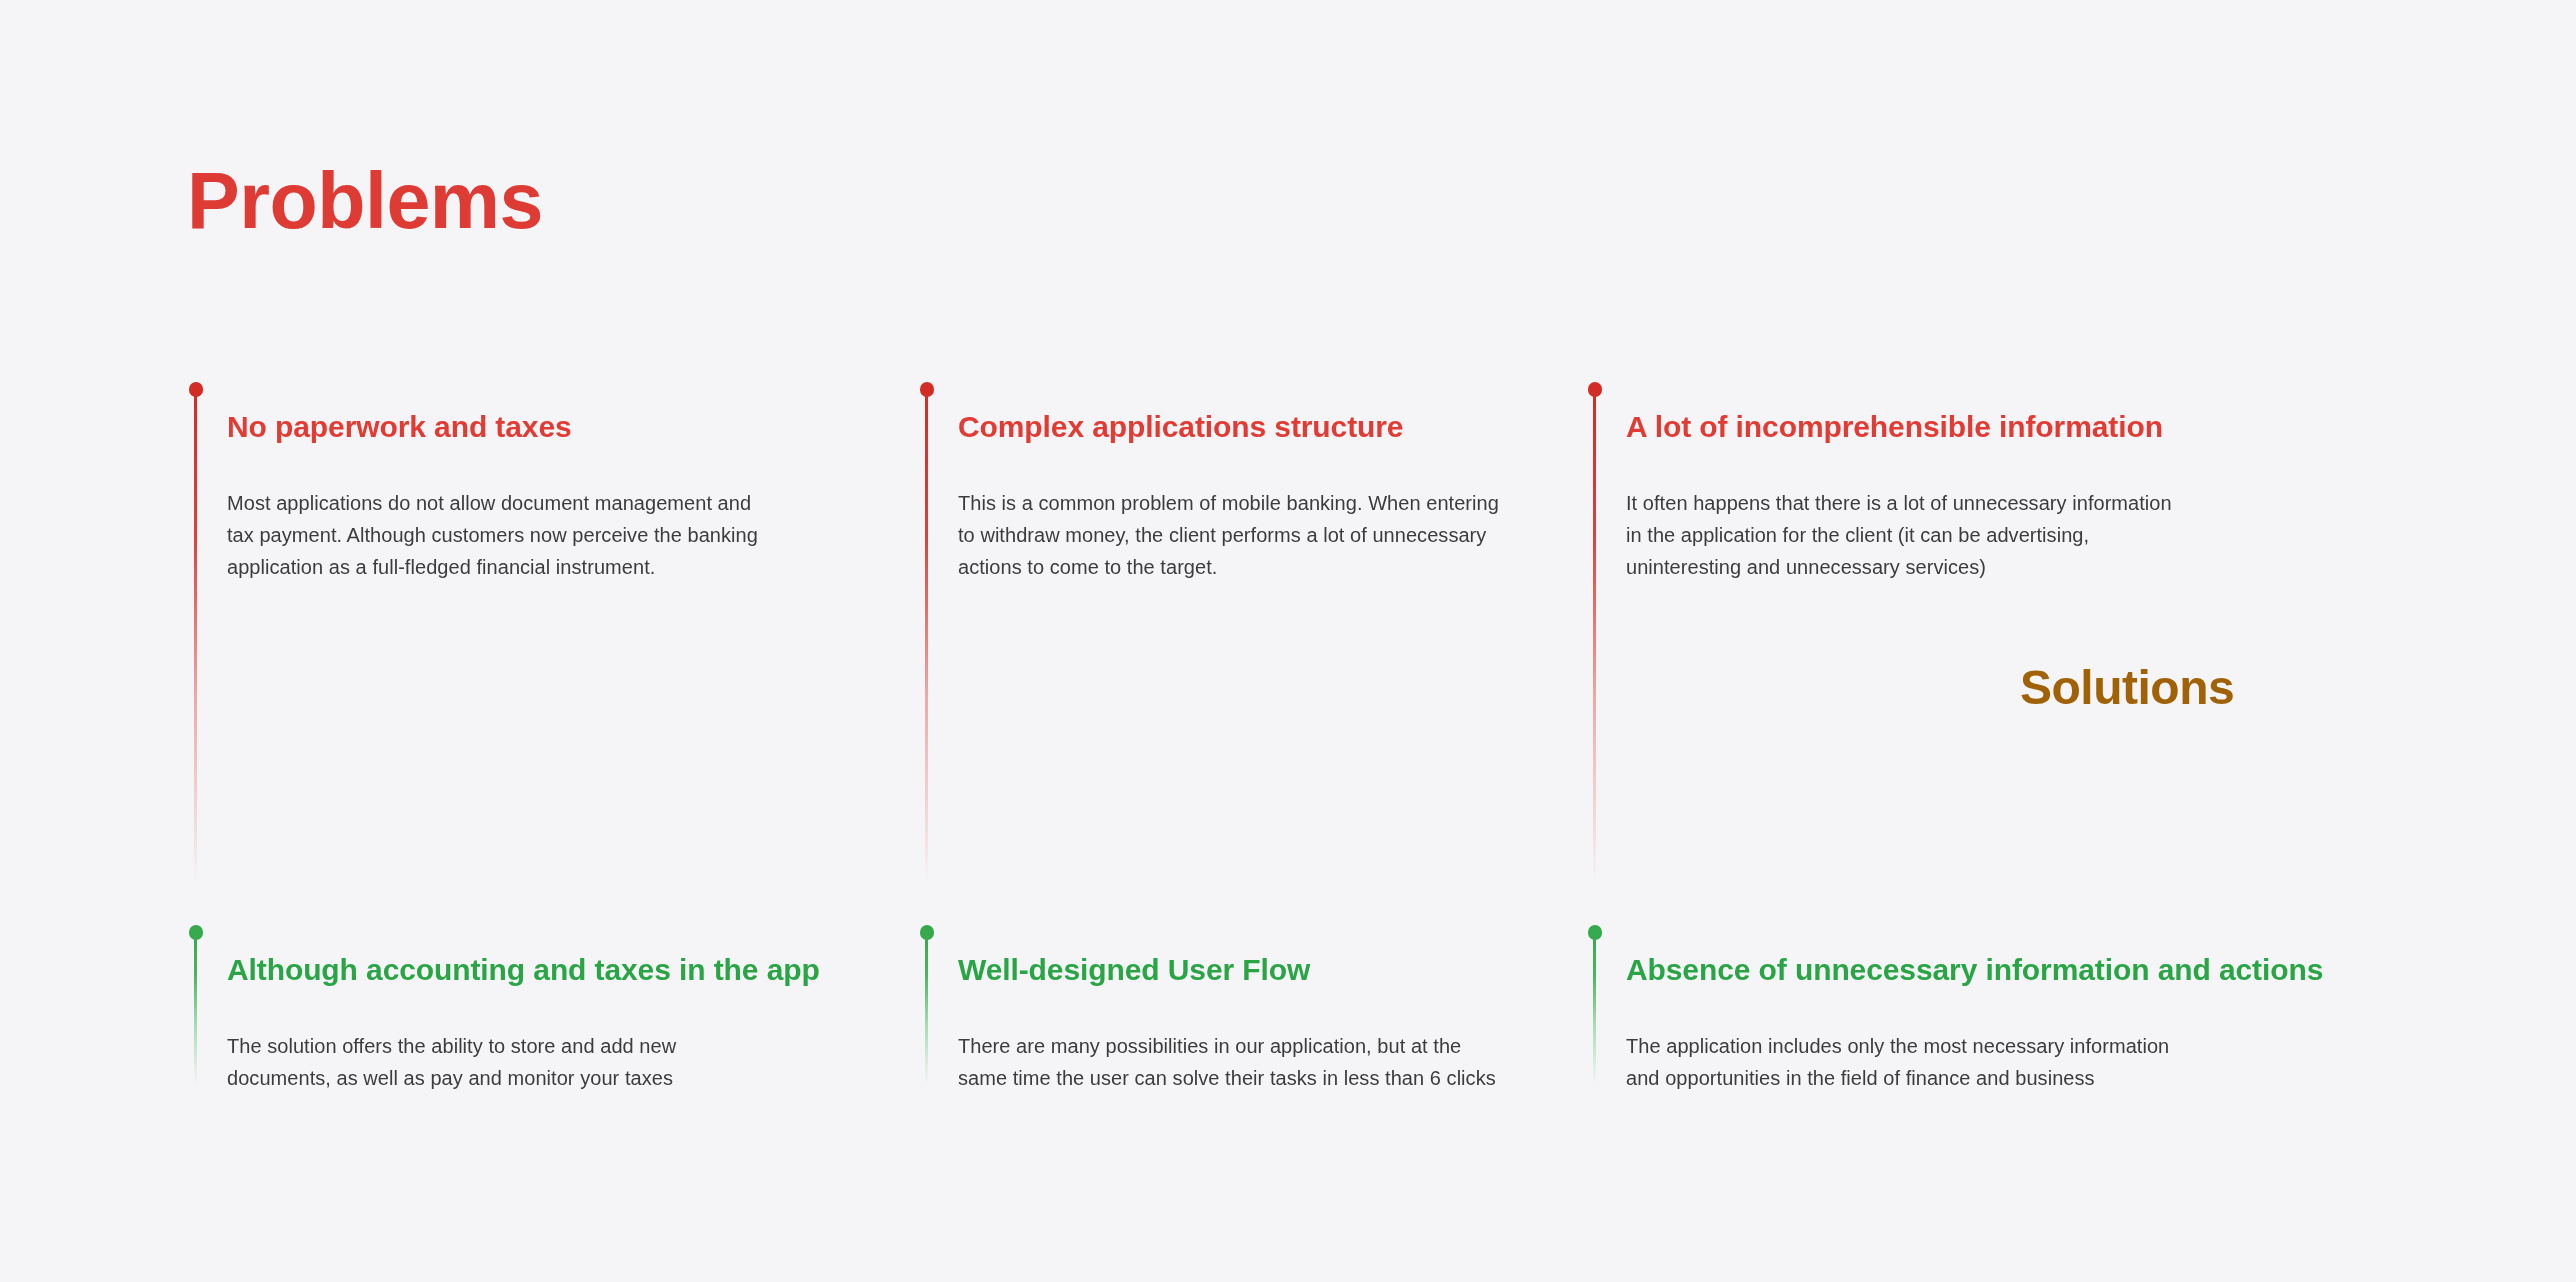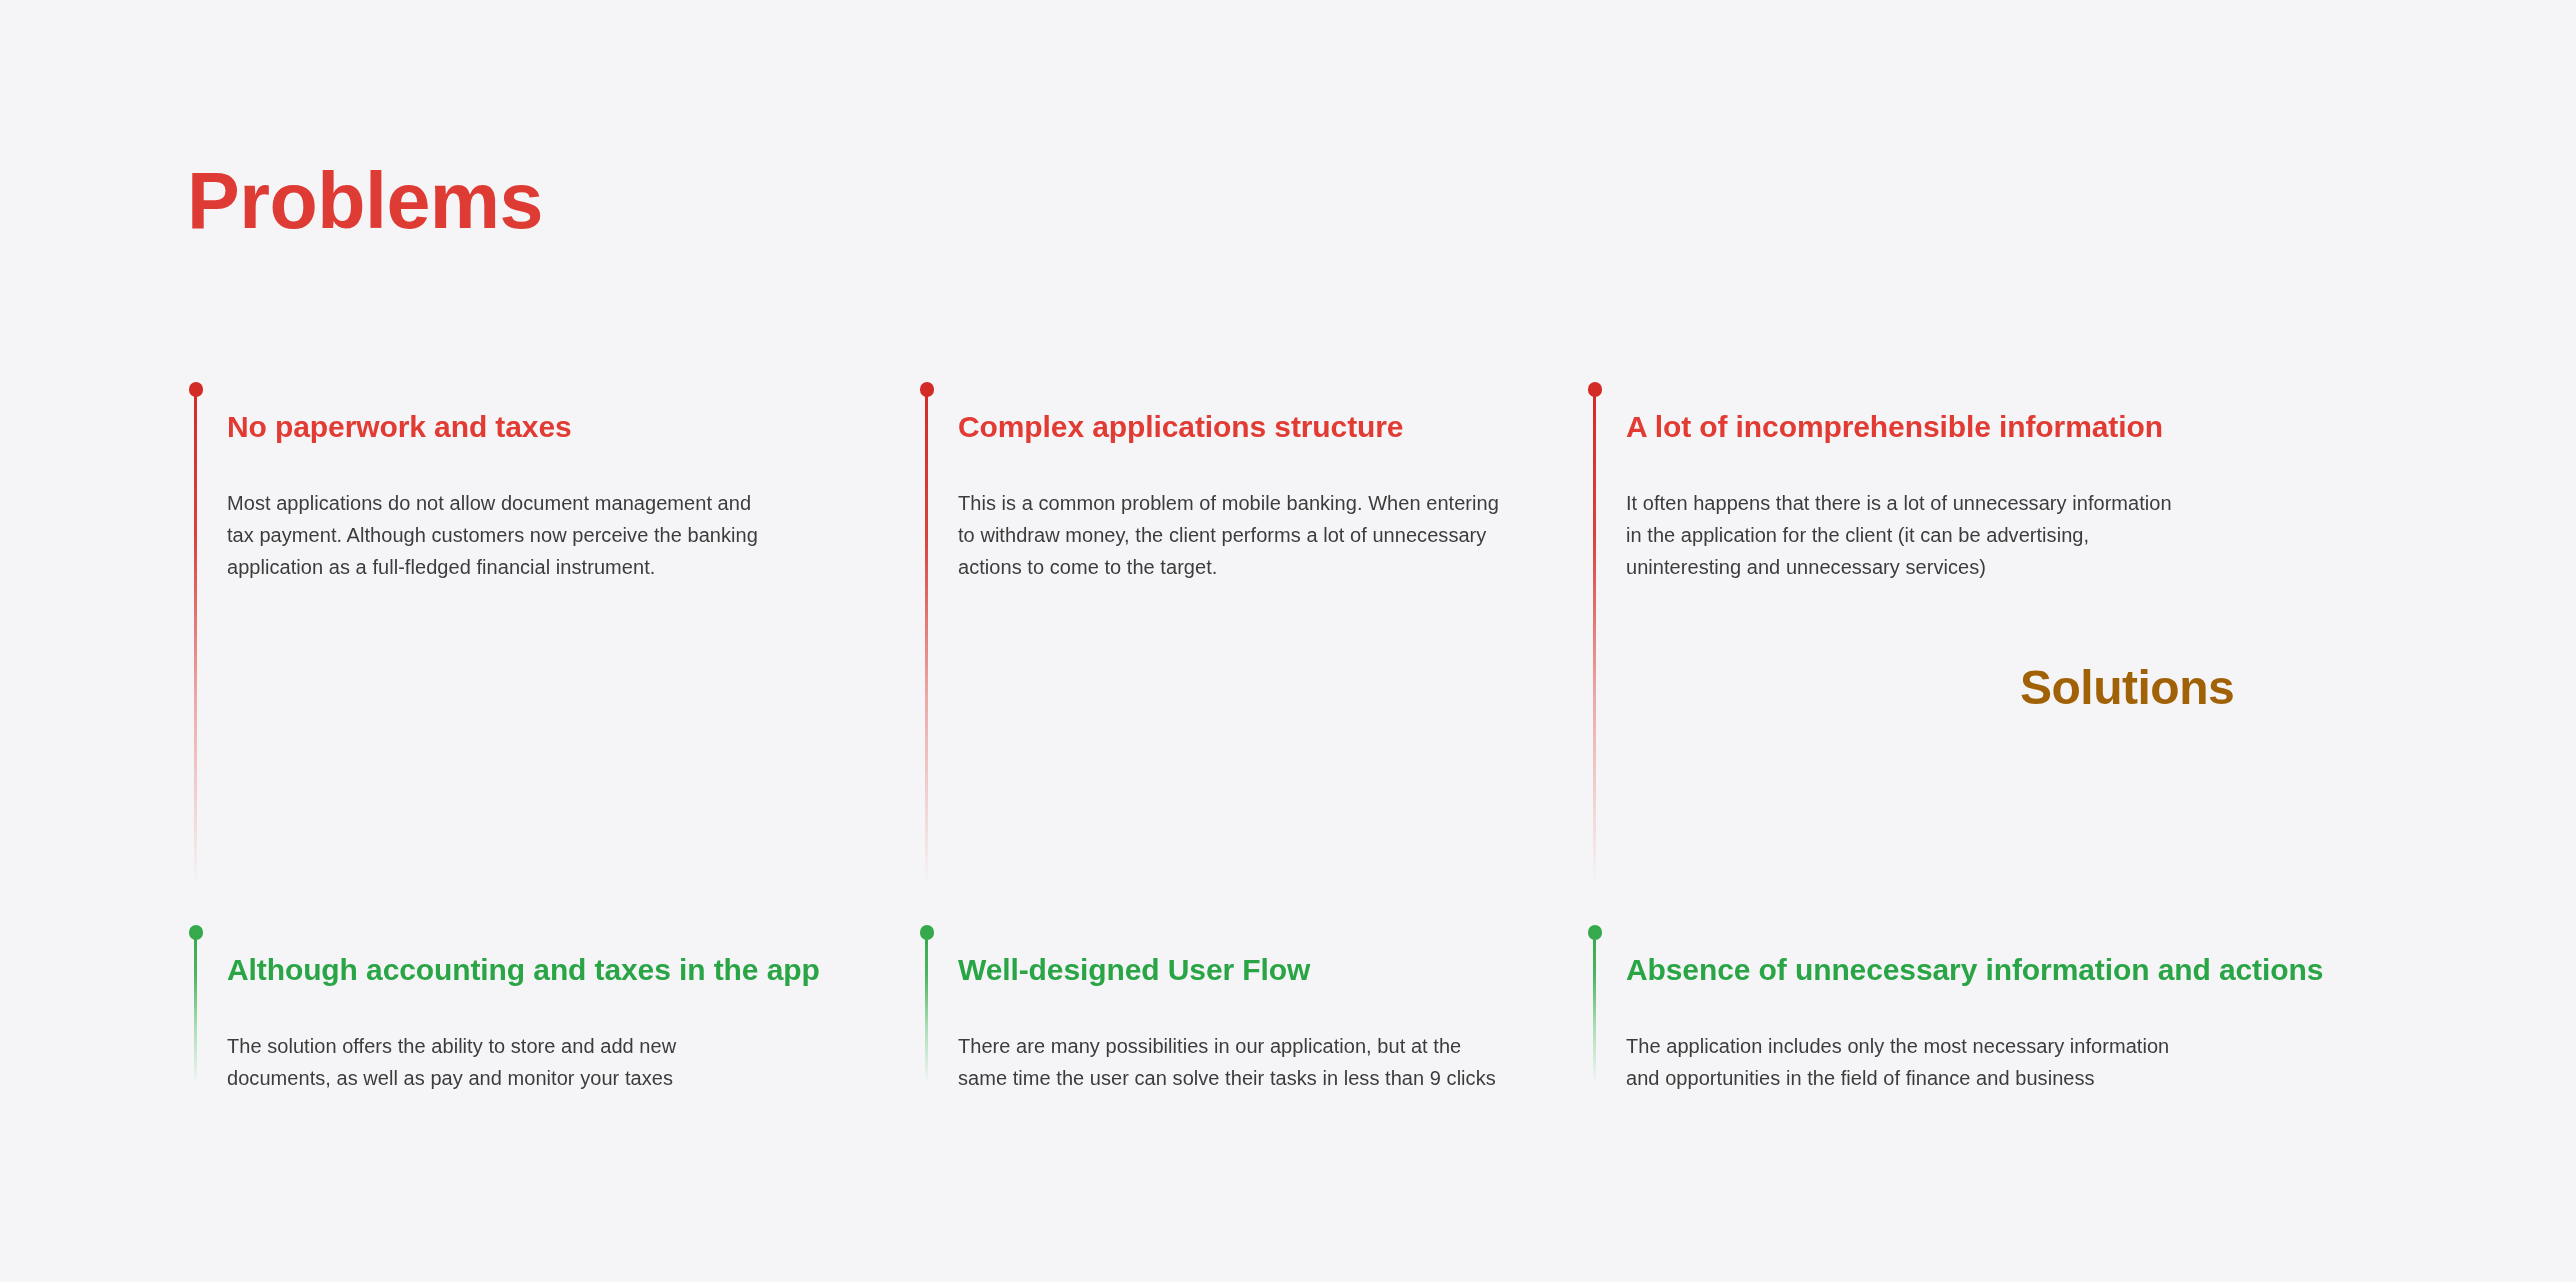--- a/index.html
+++ b/index.html
@@ -152,21 +152,21 @@
     </div>
   </div>
 
   <div class="item solution" style="left:918px; top:925px; width:644px;">
     <div class="marker">
       <span class="dot"></span>
       <span class="stem" style="height:152px;"></span>
     </div>
     <div class="body">
       <div class="item-title">Well-designed User Flow</div>
-      <div class="item-desc" style="width:552px;">There are many possibilities in our application, but at the same time the user can solve their tasks in less than 9 clicks</div>
+      <div class="item-desc" style="width:552px;">There are many possibilities in our application, but at the same time the user can solve their tasks in less than 6 clicks</div>
     </div>
   </div>
 
   <div class="item solution" style="left:1586px; top:925px; width:754px;">
     <div class="marker">
       <span class="dot"></span>
       <span class="stem" style="height:152px;"></span>
     </div>
     <div class="body">
       <div class="item-title">Absence of unnecessary information and actions</div>

